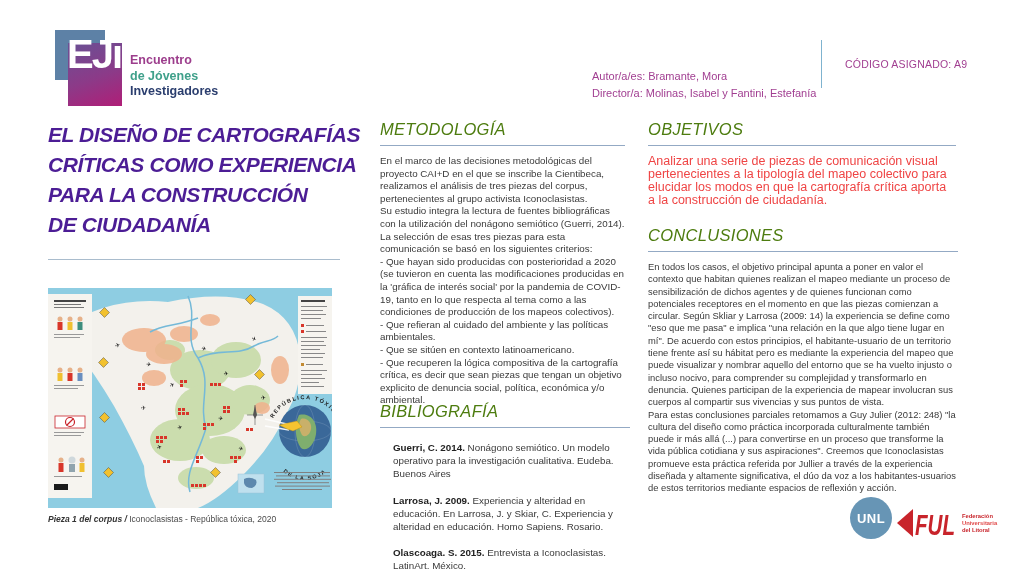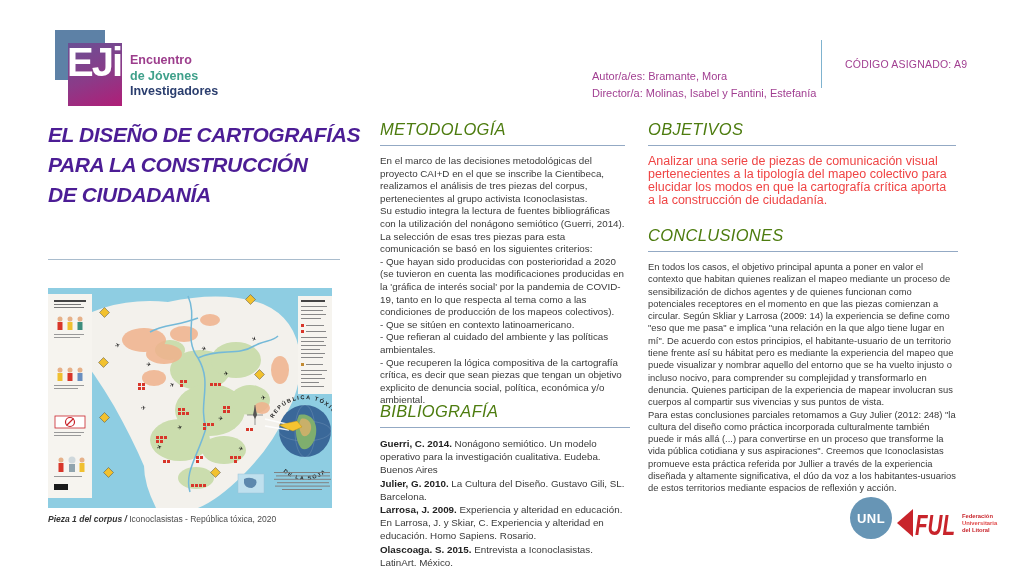--- a/index.html
+++ b/index.html
@@ -6,21 +6,21 @@
   .poster{
     position:relative;width:1024px;height:577px;background:#ffffff;
     font-family:"Liberation Sans",sans-serif;overflow:hidden;color:#3a3a3a;
     margin:0 auto;
   }
   
   .eji-logo{position:absolute;left:55px;top:30px;width:72px;height:80px;}
   .eji-sq-back{position:absolute;left:0;top:0;width:50px;height:50px;background:#5d81a6;}
   .eji-sq-front{position:absolute;left:13px;top:13px;width:54px;height:63px;
     background:linear-gradient(160deg,#6a5094 0%,#8c3a88 55%,#b01e77 100%);}
-  .eji-letters{position:absolute;left:6px;top:12px;width:66px;text-align:center;
+  .eji-letters{position:absolute;left:6px;top:4px;width:66px;text-align:center;
     font-size:40px;font-weight:bold;color:#ffffff;letter-spacing:-2px;line-height:1;}
   .eji-wordmark{position:absolute;left:130px;top:53px;font-weight:bold;font-size:12.5px;line-height:15.5px;}
   .ew1{color:#9c3d8c;} .ew2{color:#3fa08a;} .ew3{color:#2b3e6e;}
   .author-block{position:absolute;left:592px;top:68px;font-size:11px;line-height:17px;color:#a13e91;}
   .header-divider{position:absolute;left:821px;top:40px;width:1px;height:48px;background:#7fb3cf;}
   .code-label{position:absolute;left:845px;top:58px;font-size:10.5px;color:#a13e91;letter-spacing:0.2px;}
   
   .main-title{position:absolute;left:48px;top:120px;width:300px;
     font-size:21px;font-weight:bold;font-style:italic;color:#4c1d95;
     line-height:30px;letter-spacing:-0.4px;white-space:nowrap;}
@@ -28,21 +28,21 @@
   .map-figure{position:absolute;left:48px;top:288px;width:284px;height:220px;}
   .map-caption{position:absolute;left:48px;top:514px;font-size:8.5px;color:#4a4a4a;}
   .map-caption .cap-bold{font-weight:bold;font-style:italic;color:#333;}
   
   .section-heading{font-style:italic;font-size:16.5px;color:#4d7c0f;letter-spacing:0.3px;margin:0;font-weight:normal;}
   .section-rule{border:none;border-top:1px solid #93a9c4;margin:6px 0 9px 0;}
   
   .metodologia-block{position:absolute;left:380px;top:120px;width:245px;}
   .metodologia-block p{margin:0;font-size:9.8px;line-height:12.6px;color:#3a3a3a;}
   .bibliografia-block{position:absolute;left:380px;top:402px;width:250px;}
-  .bibliografia-block p{margin:0;font-size:9.8px;line-height:13.2px;color:#3a3a3a;}
+  .bibliografia-block p{margin:13px;font-size:9.8px;line-height:13.2px;color:#3a3a3a;}
   .bibliografia-block .ref{font-weight:bold;color:#222;}
   
   .objetivos-block{position:absolute;left:648px;top:120px;width:308px;}
   .objetivos-text{margin:0;font-size:12.5px;line-height:13px;color:#ef4444;}
   .conclusiones-block{position:absolute;left:648px;top:226px;width:310px;}
   .conclusiones-block p{margin:0;font-size:9.4px;line-height:12.3px;color:#3a3a3a;}
   
   .footer-logos{position:absolute;left:850px;top:497px;display:flex;align-items:flex-start;gap:4px;}
   .unl-logo{width:42px;height:42px;border-radius:50%;background:#6795b5;color:#fff;
     display:flex;align-items:center;justify-content:center;font-weight:bold;font-size:13px;letter-spacing:0.5px;}
@@ -67,20 +67,21 @@
   </div>
   <div class="author-block">
     <div>Autor/a/es: Bramante, Mora</div>
     <div>Director/a: Molinas, Isabel y Fantini, Estefanía</div>
   </div>
   <div class="header-divider"></div>
   <div class="code-label">CÓDIGO ASIGNADO: A9</div>
 
   <div class="main-title">
     <div>EL DISEÑO DE CARTOGRAFÍAS</div>
+    <div>CRÍTICAS COMO EXPERIENCIA</div>
     <div>PARA LA CONSTRUCCIÓN</div>
     <div>DE CIUDADANÍA</div>
   </div>
   <div class="title-rule"></div>
 
   <div class="map-figure">
     <svg width="284" height="220" viewBox="0 0 284 220">
       <rect width="284" height="220" fill="#8ecde2"></rect>
 
       <path fill="#f3f1ec" d="M16,40 Q60,8 120,14 Q175,2 215,16 Q248,30 252,68 Q254,100 238,126 Q224,158 196,186 Q170,212 150,220 L108,220 Q96,196 96,178 Q84,150 66,118 Q46,84 26,60 Z"></path>
@@ -326,30 +327,29 @@
     <span class="cap-bold">Pieza 1 del corpus /</span><span> Iconoclasistas - República tóxica, 2020</span>
   </div>
 
   <div class="metodologia-block">
     <h2 class="section-heading">METODOLOGÍA</h2>
     <hr class="section-rule">
     <p>En el marco de las decisiones metodológicas del proyecto CAI+D en el que se inscribe la Cientibeca, realizamos el análisis de tres piezas del corpus, pertenecientes al grupo activista Iconoclasistas.</p>
     <p>Su estudio integra la lectura de fuentes bibliográficas con la utilización del nonágono semiótico (Guerri, 2014).</p>
     <p>La selección de esas tres piezas para esta comunicación se basó en los siguientes criterios:</p>
     <p>- Que hayan sido producidas con posterioridad a 2020 (se tuvieron en cuenta las modificaciones producidas en la 'gráfica de interés social' por la pandemia de COVID-19, tanto en lo que respecta al tema como a las condiciones de producción de los mapeos colectivos).</p>
+    <p>- Que refieran al cuidado del ambiente y las políticas ambientales.</p>
     <p>- Que se sitúen en contexto latinoamericano.</p>
-    <p>- Que refieran al cuidado del ambiente y las políticas ambientales.</p>
     <p>- Que recuperen la lógica compositiva de la cartografía crítica, es decir que sean piezas que tengan un objetivo explicito de denuncia social, política, económica y/o ambiental.</p>
   </div>
 
   <div class="bibliografia-block">
     <h2 class="section-heading">BIBLIOGRAFÍA</h2>
     <hr class="section-rule">
     <p><span class="ref">Guerri, C. 2014.</span><span> Nonágono semiótico. Un modelo operativo para la investigación cualitativa. Eudeba. Buenos Aires</span></p>
-    <p><span class="ref">Julier, G. 2010.</span><span> La Cultura del Diseño. Gustavo Gili, SL. Barcelona.</span></p>
     <p><span class="ref">Larrosa, J. 2009.</span><span> Experiencia y alteridad en educación. En Larrosa, J. y Skiar, C. Experiencia y alteridad en educación. Homo Sapiens. Rosario.</span></p>
     <p><span class="ref">Olascoaga. S. 2015.</span><span> Entrevista a Iconoclasistas. LatinArt. México.</span></p>
   </div>
 
   <div class="objetivos-block">
     <h2 class="section-heading">OBJETIVOS</h2>
     <hr class="section-rule">
     <p class="objetivos-text">Analizar una serie de piezas de comunicación visual pertenecientes a la tipología del mapeo colectivo para elucidar los modos en que la cartografía crítica aporta a la construcción de ciudadanía.</p>
   </div>
 

